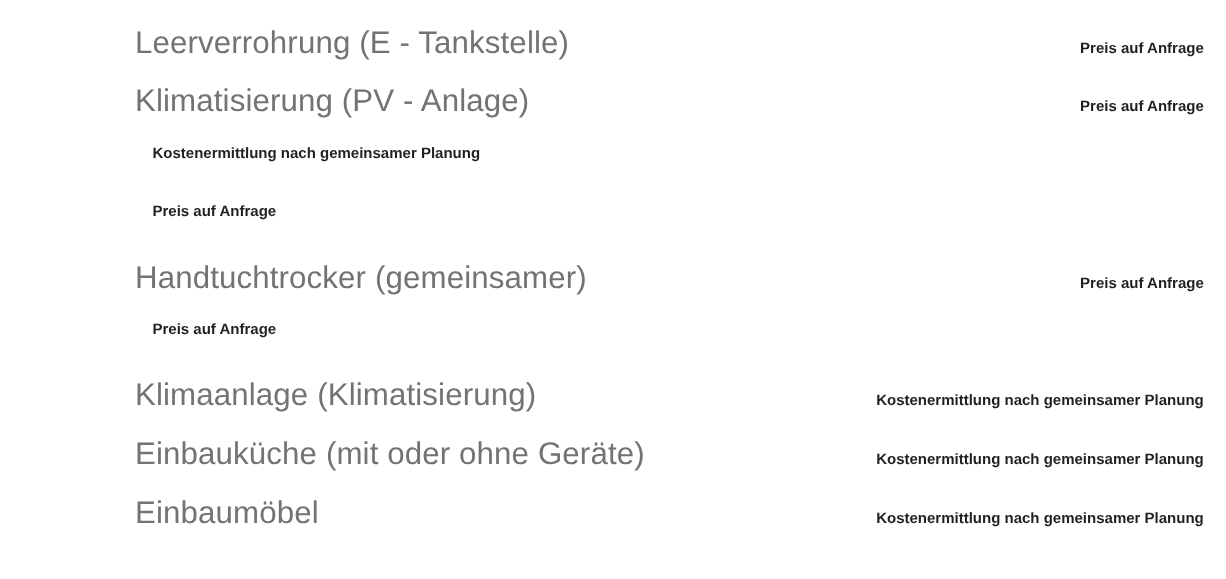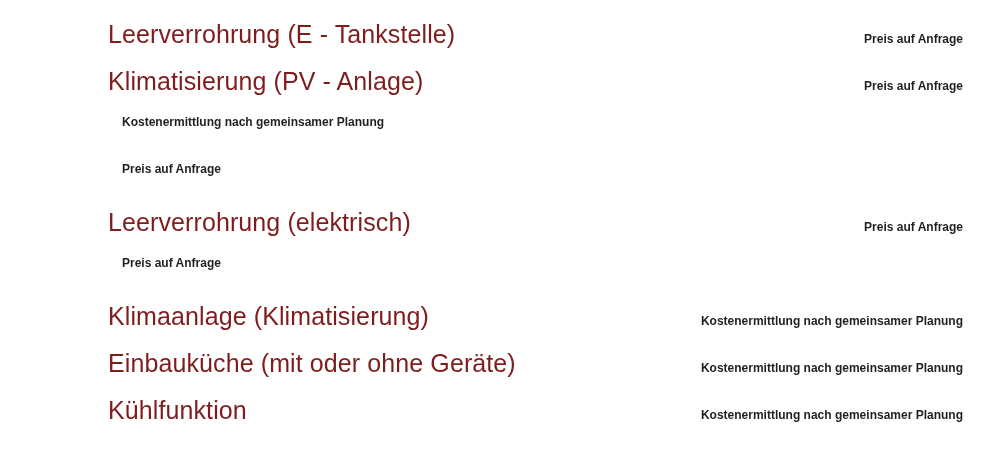--- a/index.html
+++ b/index.html
@@ -24,21 +24,21 @@
   .row {
     display: flex;
     align-items: baseline;
     justify-content: space-between;
     height: 47px;
   }
   .item-label {
     font-size: 25px;
     font-weight: 400;
     letter-spacing: 0.1px;
-    color: #7f1d1d;
+    color: #737373;
     white-space: nowrap;
     line-height: 1;
   }
   .item-price {
     font-size: 12px;
     font-weight: 600;
     color: #231f20;
     white-space: nowrap;
     text-align: right;
     line-height: 1;
@@ -62,36 +62,36 @@
 
   <div class="row">
     <span class="item-price">Kostenermittlung nach gemeinsamer Planung</span>
   </div>
 
   <div class="row">
     <span class="item-price">Preis auf Anfrage</span>
   </div>
 
   <div class="row">
-    <span class="item-label">Leerverrohrung (elektrisch)</span>
+    <span class="item-label">Handtuchtrocker (gemeinsamer)</span>
     <span class="item-price">Preis auf Anfrage</span>
   </div>
 
   <div class="row">
     <span class="item-price">Preis auf Anfrage</span>
   </div>
 
   <div class="row">
     <span class="item-label">Klimaanlage (Klimatisierung)</span>
     <span class="item-price">Kostenermittlung nach gemeinsamer Planung</span>
   </div>
 
   <div class="row">
     <span class="item-label">Einbauküche (mit oder ohne Geräte)</span>
     <span class="item-price">Kostenermittlung nach gemeinsamer Planung</span>
   </div>
 
   <div class="row">
-    <span class="item-label">Kühlfunktion</span>
+    <span class="item-label">Einbaumöbel</span>
     <span class="item-price">Kostenermittlung nach gemeinsamer Planung</span>
   </div>
 
 </div>
 
 </body></html>

